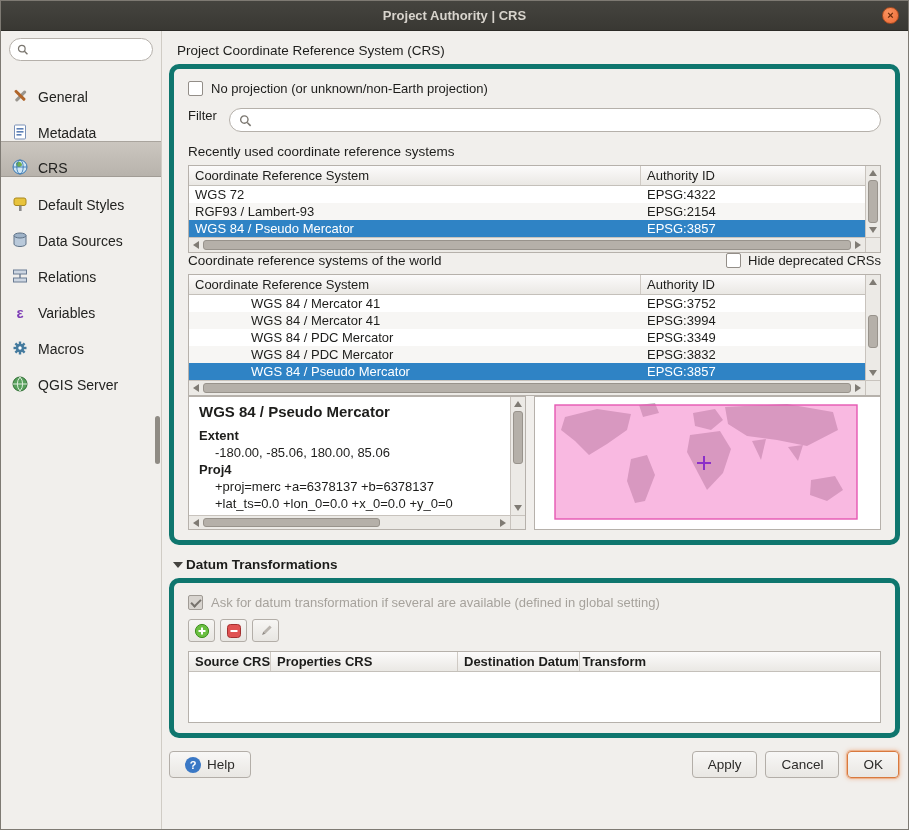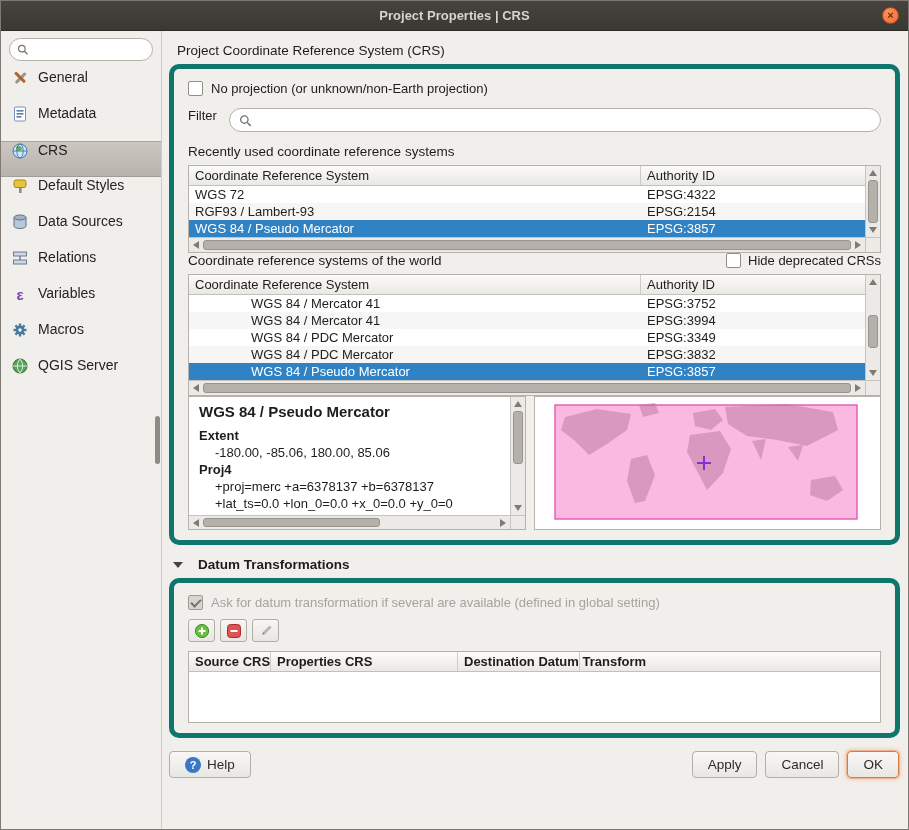--- a/index.html
+++ b/index.html
@@ -12,21 +12,21 @@
   .title{color:#d8d4cd;font-weight:bold;font-size:13px}
   .close-btn{position:absolute;right:9px;top:6px;width:17px;height:17px;border-radius:50%;cursor:pointer;
              background:radial-gradient(circle at 35% 30%,#f9935f,var(--close-button,#ee6a35));
              border:1px solid #a84c20;display:flex;align-items:center;justify-content:center}
   .close-x{color:#6b2a08;font-size:11px;font-weight:bold;line-height:1}
   
   .sidebar{position:absolute;top:30px;left:0;width:161px;bottom:0;background:#f1efec;border-right:1px solid #d0ccc5}
   .side-search{margin:7px 8px 8px 8px;height:23px;background:#fff;border:1px solid #b5b0aa;border-radius:12px;
                display:flex;align-items:center;padding:0 7px;gap:5px}
   .side-search input{border:none;outline:none;width:100%;font-size:12px;background:transparent;font-family:inherit}
-  .side-item{display:flex;align-items:flex-start;gap:9px;height:36px;padding:0 10px;font-size:14px;cursor:pointer;color:#232321}
+  .side-item{display:flex;align-items:flex-end;gap:9px;height:36px;padding:0 10px;font-size:14px;cursor:pointer;color:#232321}
   .side-item.sel{background:linear-gradient(#cbc6bf,#b8b3ac);border-top:1px solid #a9a49d;border-bottom:1px solid #a19c95}
   .side-ic{width:18px;height:18px;flex:0 0 18px;display:flex;align-items:center;justify-content:center}
   .eps{font-size:15px;font-weight:bold;color:#7d3cb5;line-height:1}
   .side-scroll{position:absolute;right:1px;top:385px;width:5px;height:48px;background:#8f8b84;border-radius:3px}
   
   .content{position:absolute;left:161px;top:30px;right:0;bottom:0;padding:8px 8px 10px 7px;overflow:hidden}
   .group-title{font-weight:normal;font-size:13.5px;margin:4px 0 6px 8px}
   .frame{border:5px solid #0f766e;border-radius:10px;padding:10px 14px;background:#f1efec}
   .chk-row{display:flex;align-items:center;gap:8px;margin:2px 0 12px}
   .checkbox{width:15px;height:15px;border:1px solid #938e88;border-radius:2px;background:#fff;flex:0 0 15px}
@@ -71,21 +71,21 @@
   .details-inner{position:absolute;left:10px;top:6px;right:18px;bottom:15px;overflow:hidden;white-space:nowrap}
   .d-title{font-size:15px;font-weight:bold;margin-bottom:7px}
   .d-h{font-weight:bold;line-height:17px}
   .d-v{padding-left:16px;line-height:17px}
   .dv-scroll{position:absolute;top:0;right:0;bottom:14px;width:15px;background:#eceae6;border-left:1px solid #c8c3bd}
   .dh-scroll{position:absolute;left:0;right:15px;bottom:0;height:14px;background:#eceae6;border-top:1px solid #c8c3bd}
   .d-corner{position:absolute;right:0;bottom:0;width:15px;height:14px;background:#eceae6;border-left:1px solid #c8c3bd;border-top:1px solid #c8c3bd}
   .mappanel{width:347px;border:1px solid #b6b1ab;background:#fff;position:relative}
   .mappanel svg{display:block;width:100%;height:100%}
   
-  .datum-head{display:flex;align-items:center;gap:15px;margin:12px 0 6px 4px;font-weight:bold;font-size:13.5px;cursor:pointer}
+  .datum-head{display:flex;align-items:center;gap:3px;margin:12px 0 6px 4px;font-weight:bold;font-size:13.5px;cursor:pointer}
   .tri-col{width:0;height:0;border-left:5px solid transparent;border-right:5px solid transparent;border-top:6px solid #45433f}
   .disabled-label{color:#a6a29c}
   .tool-btns{display:flex;gap:5px;margin:9px 0 9px}
   .tbtn{width:27px;height:23px;border:1px solid #b3aea8;border-radius:3px;cursor:pointer;
         background:linear-gradient(#f7f6f4,#e8e6e2);display:flex;align-items:center;justify-content:center}
   .tbtn.disabled{cursor:default}
   .dt{border:1px solid #b6b1ab;background:#fff}
   .dt-head{display:flex;background:linear-gradient(#fcfbfb,#eae8e4);border-bottom:1px solid #c4c0ba;font-weight:bold}
   .dth{padding:2px 6px;border-right:1px solid #cfcac4;white-space:nowrap}
   .dth:nth-child(1){width:82px}.dth:nth-child(2){width:187px}.dth:nth-child(3){width:122px}.dth:nth-child(4){width:206px}
@@ -100,21 +100,21 @@
   .btn.ok{border-color:#d8793e;box-shadow:0 0 0 1px rgba(236,126,60,.35),0 0 5px rgba(236,126,60,.65)}
   .help-ic{width:16px;height:16px;border-radius:50%;background:#3a78c5;color:#fff;font-size:11px;font-weight:bold;
            display:inline-flex;align-items:center;justify-content:center}
 </style>
 </head>
 <body>
 
 <div class="window">
 
   <div class="titlebar">
-    <span class="title">Project Properties | CRS</span>
+    <span class="title">Project Authority | CRS</span>
     <span class="close-btn">
       <span class="close-x">×</span>
     </span>
   </div>
 
   <div class="sidebar">
     <div class="side-search">
       <svg class="mag" width="13" height="13" viewBox="0 0 13 13">
         <circle cx="5.5" cy="5.5" r="3.8" fill="none" stroke="#7a766f" stroke-width="1.4"></circle>
         <line x1="8.5" y1="8.5" x2="12" y2="12" stroke="#7a766f" stroke-width="1.6"></line>

